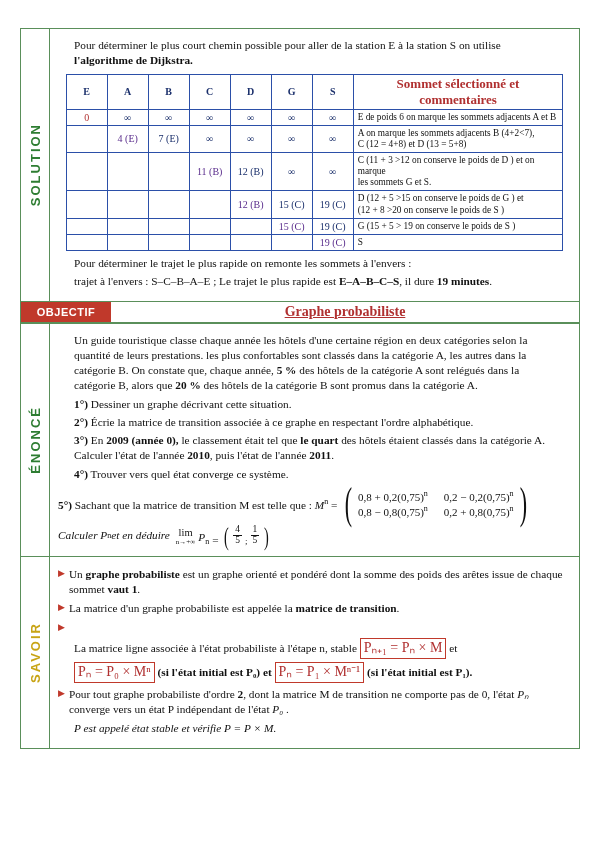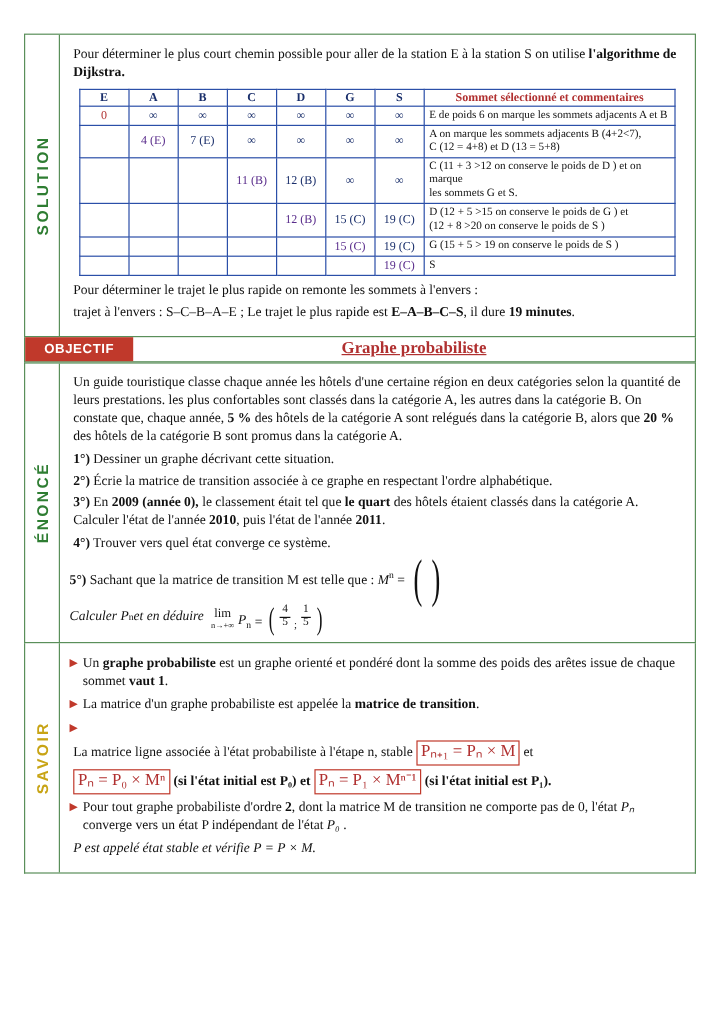--- a/index.html
+++ b/index.html
@@ -9,29 +9,29 @@
   .block + .block{border-top:none;}
 
   .side{width:28px;flex:0 0 28px;display:flex;align-items:center;justify-content:center;border-right:1px solid #5a8f5a;}
   .side span{writing-mode:vertical-rl;transform:rotate(180deg);font-weight:bold;letter-spacing:2px;font-size:13px;font-family:"Liberation Sans",sans-serif;}
   .side-solution span{color:#2e7d32;}
   .side-enonce span{color:#2e7d32;}
   .side-savoir span{color:#c8a415;}
 
   .body{flex:1;padding:6px 8px 8px 8px;min-width:0;}
 
-  p{margin:3px 3px;font-size:11.3px;line-height:1.35;font-family:Liberation Serif, serif;}
+  p{margin:3px 16px;font-size:11.3px;line-height:1.35;font-family:Liberation Serif, serif;}
   b{font-weight:bold;}
 
   
   table.dij{border-collapse:collapse;margin:5px auto 5px auto;font-size:10px;width:97%;}
   table.dij td,table.dij th{border:1px solid #2b4fa8;padding:1px 3px;text-align:center;vertical-align:middle;color:#1a2f6b;}
   table.dij th{font-weight:bold;}
   table.dij td.left{text-align:left;color:#111;font-size:9.3px;line-height:1.2;padding:2px 4px;}
-  table.dij th.comment{color:#b03030;font-size:10px;}
+  table.dij th.comment{color:#b03030;font-size:13px;}
   table.dij td.sel{color:#5a2d8c;}
   table.dij td.zero{color:#b03030;}
   .colE{width:34px;} .colA{width:34px;} .colB{width:34px;} .colC{width:34px;}
   .colD{width:34px;} .colG{width:34px;} .colS{width:34px;}
 
   
   .objectif-row{display:flex;align-items:stretch;border:1px solid #5a8f5a;border-top:none;}
   .objectif-tag{background:#c0392b;color:#fff;font-family:"Liberation Sans",sans-serif;font-weight:bold;font-size:11px;
       display:flex;align-items:center;justify-content:center;padding:4px 6px;width:78px;flex:0 0 78px;letter-spacing:0.5px;}
   .objectif-title{flex:1;display:flex;align-items:center;justify-content:center;}
@@ -194,20 +194,26 @@
       </p>
 
       <p>
         <b>4°)</b><span> Trouver vers quel état converge ce système.</span>
       </p>
 
       <div class="matrix-line">
         <span><b>5°)</b><span> Sachant que la matrice de transition M est telle que : </span><i>M</i><sup>n</sup><span> =</span></span>
         <span class="mat">
           <span class="par">(</span>
+          <span class="matgrid">
+            <span><span>0,8 + 0,2(0,75)</span><sup>n</sup></span>
+            <span><span>0,2 − 0,2(0,75)</span><sup>n</sup></span>
+            <span><span>0,8 − 0,8(0,75)</span><sup>n</sup></span>
+            <span><span>0,2 + 0,8(0,75)</span><sup>n</sup></span>
+          </span>
           <span class="par">)</span>
         </span>
       </div>
 
       <div class="matrix-line">
         <i>Calculer  P</i>
           <sub style="font-size:8px">n</sub>
           <i style="margin-right:6px"> et en déduire</i>
         <span class="limbox">
           <span class="lim">

